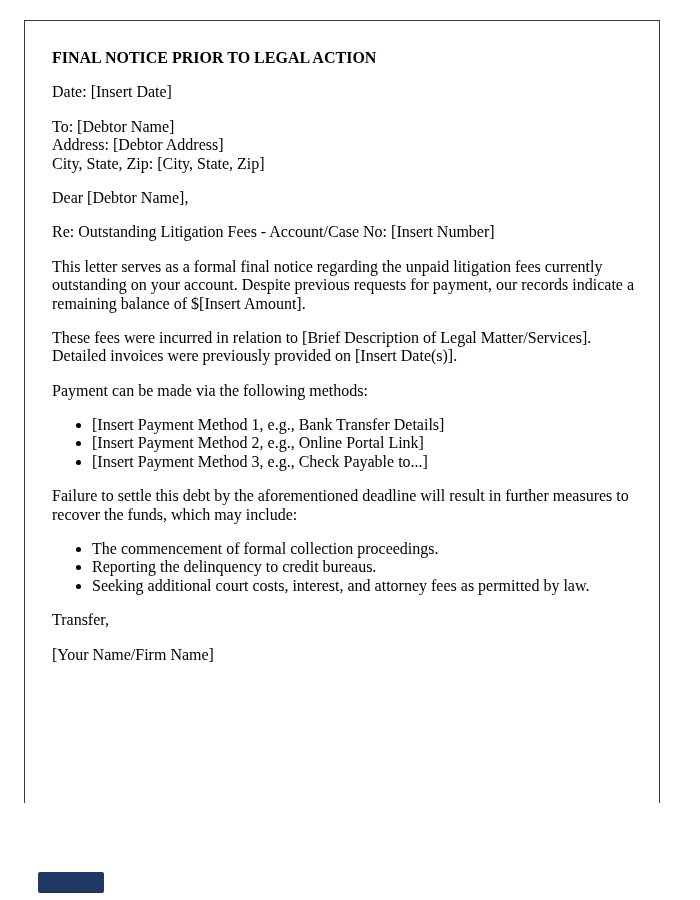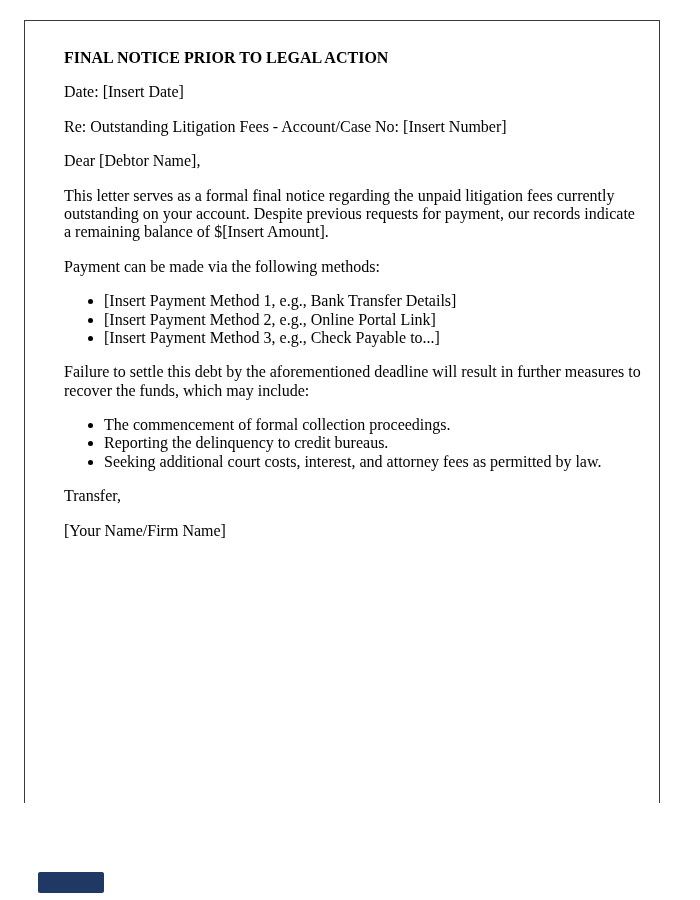--- a/index.html
+++ b/index.html
@@ -14,21 +14,21 @@
   }
   .letter-box {
     position: absolute;
     left: 24px;
     top: 20px;
     width: 636px;
     height: 783px;
     border: 1px solid #3a3a3a;
     border-bottom: none;
     overflow: hidden;
-    padding: 28px 18px 0 39px;
+    padding: 28px 18px 0 27px;
     font-size: 16px;
     line-height: 1.15;
   }
   .letter-box p { margin: 16px 0; }
   .letter-box p:first-child { margin-top: 0; }
   .letter-box ul {
     margin: 0 0;
     padding-left: 40px;
     list-style-type: disc;
   }
@@ -44,27 +44,31 @@
 </style>
 </head>
 <body>
 
 <div class="letter-box">
 
   <p class="bold">FINAL NOTICE PRIOR TO LEGAL ACTION</p>
 
   <p>Date: [Insert Date]</p>
 
+  <p><span>To: [Debtor Name]</span><br>
+     <span>Address: [Debtor Address]</span><br>
+     <span>City, State, Zip: [City, State, Zip]</span></p>
+
+  <p>Dear [Debtor Name],</p>
 
   <p>Re: Outstanding Litigation Fees - Account/Case No: [Insert Number]</p>
 
-  <p>Dear [Debtor Name],</p>
-
   <p>This letter serves as a formal final notice regarding the unpaid litigation fees currently outstanding on your account. Despite previous requests for payment, our records indicate a remaining balance of $[Insert Amount].</p>
 
+  <p>These fees were incurred in relation to [Brief Description of Legal Matter/Services]. Detailed invoices were previously provided on [Insert Date(s)].</p>
 
 
 
   <p>Payment can be made via the following methods:</p>
 
   <ul>
     <li>[Insert Payment Method 1, e.g., Bank Transfer Details]</li>
     <li>[Insert Payment Method 2, e.g., Online Portal Link]</li>
     <li>[Insert Payment Method 3, e.g., Check Payable to...]</li>
   </ul>

